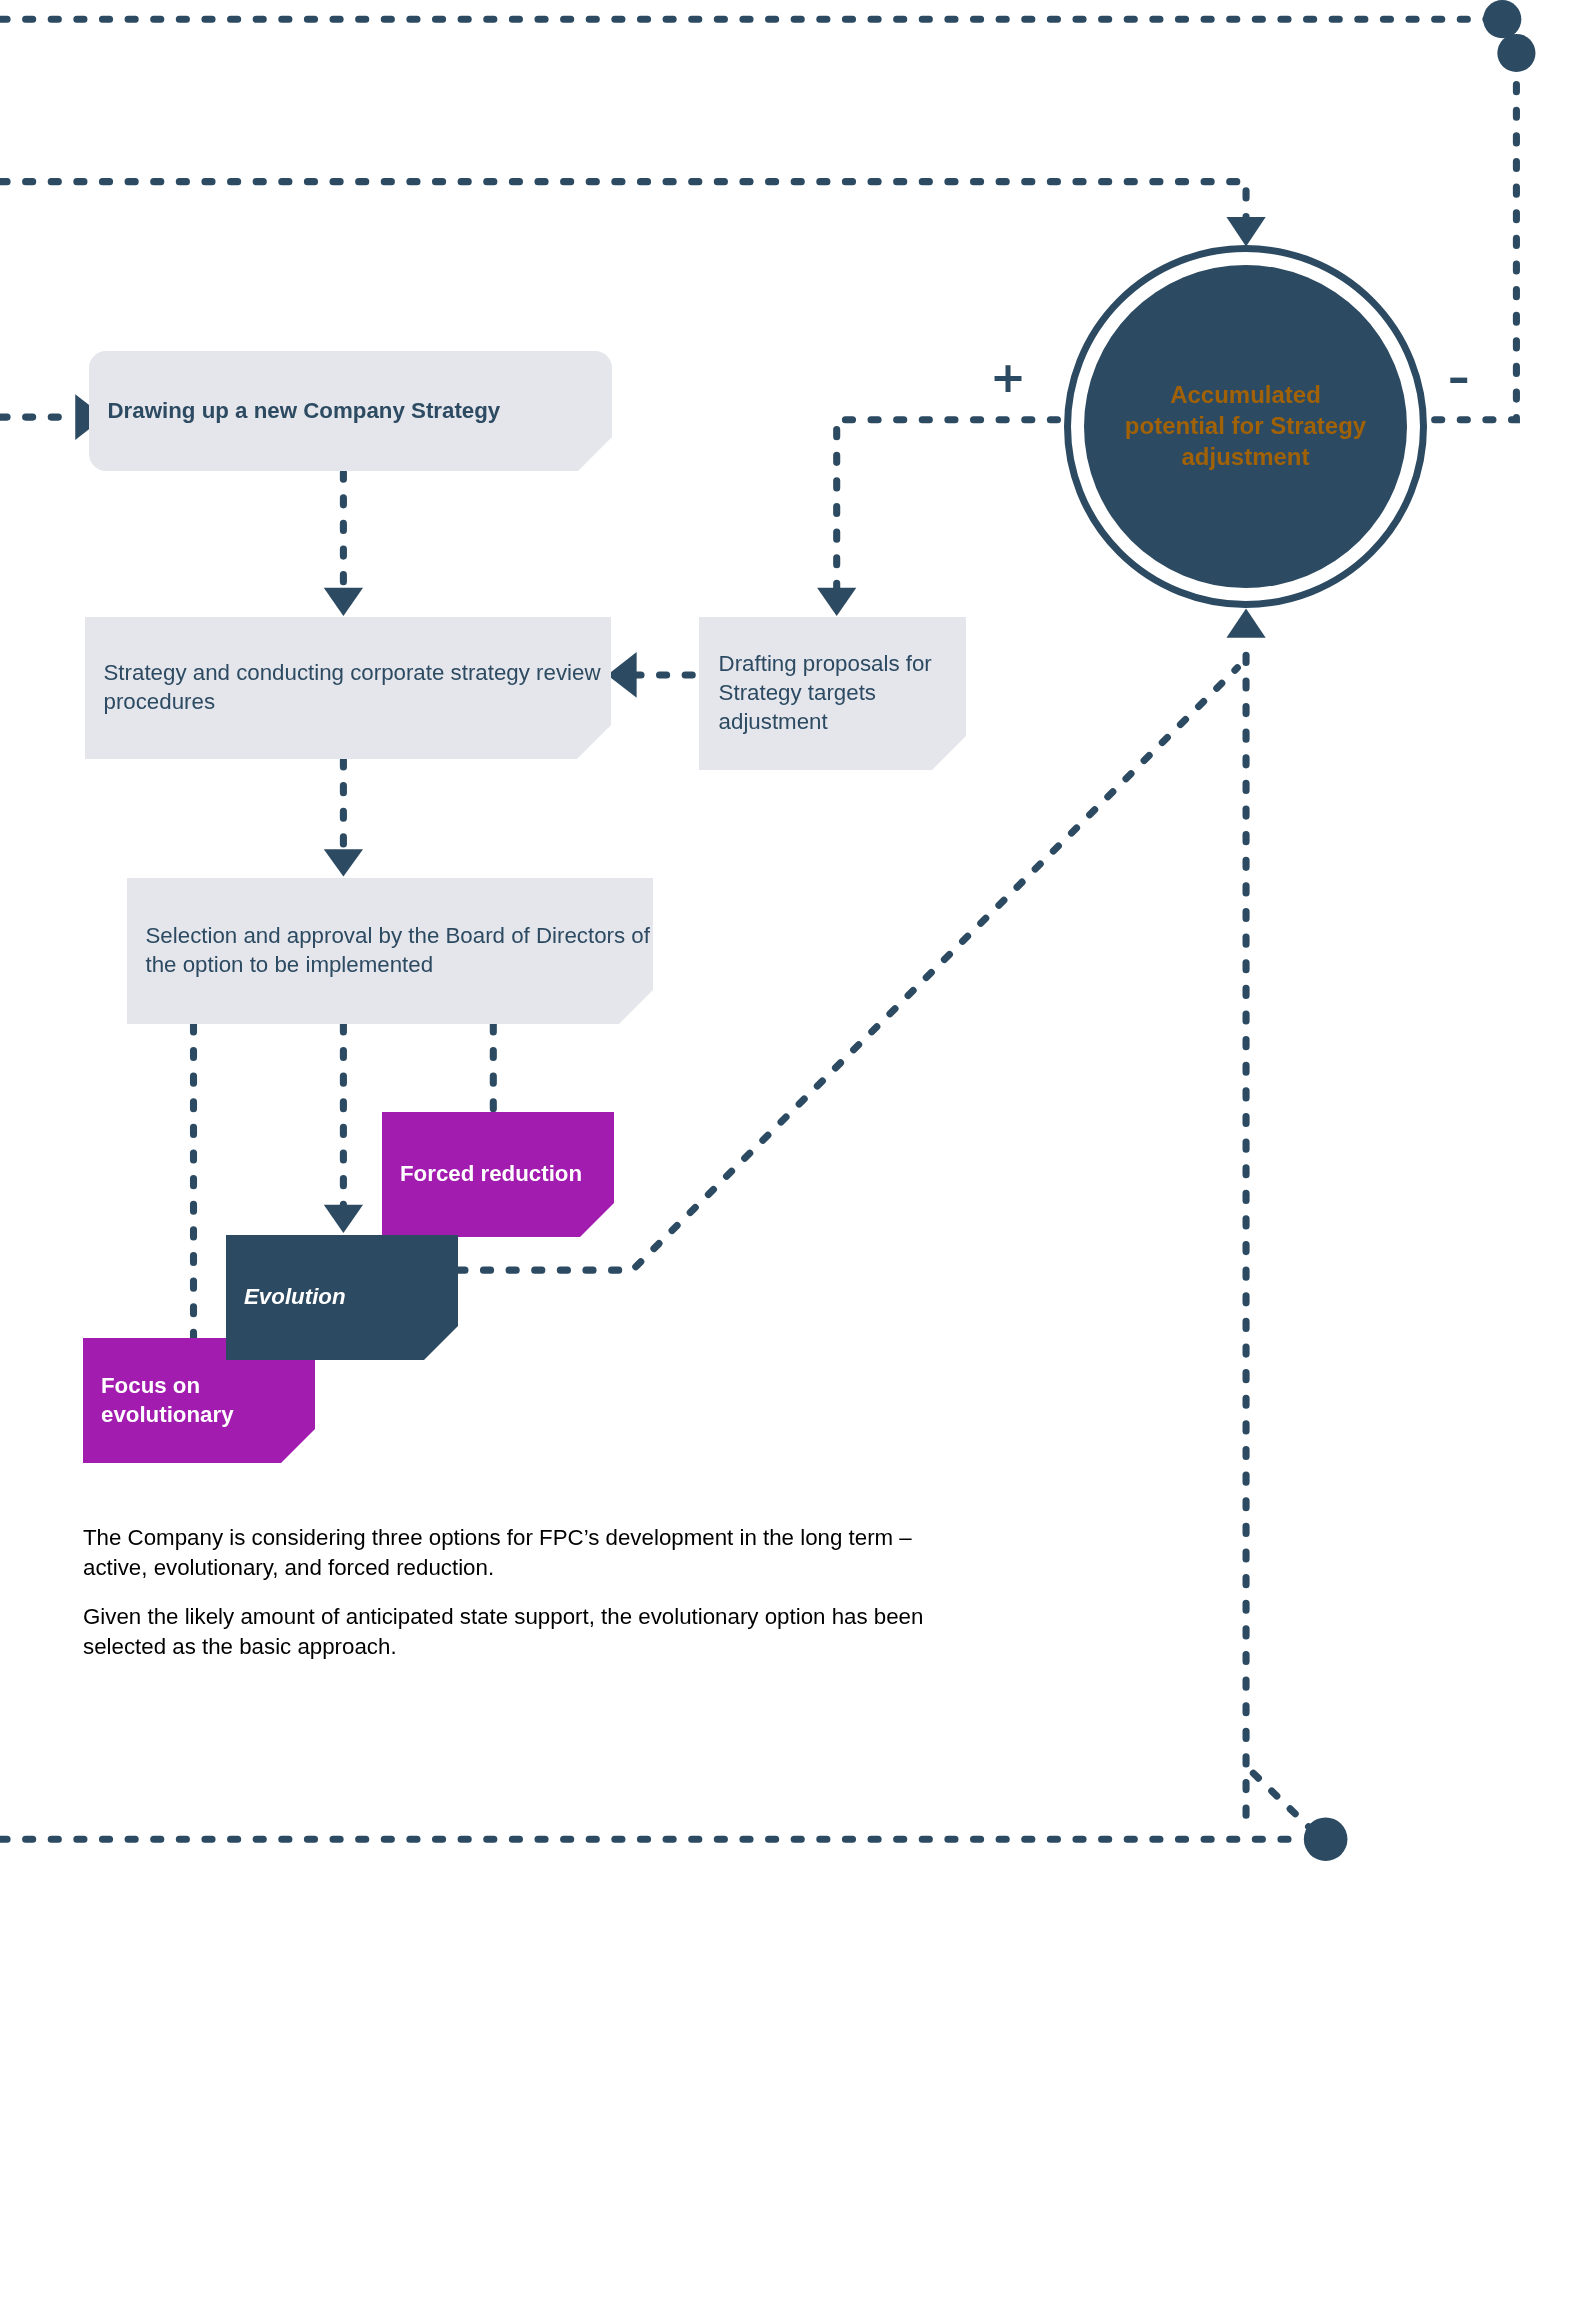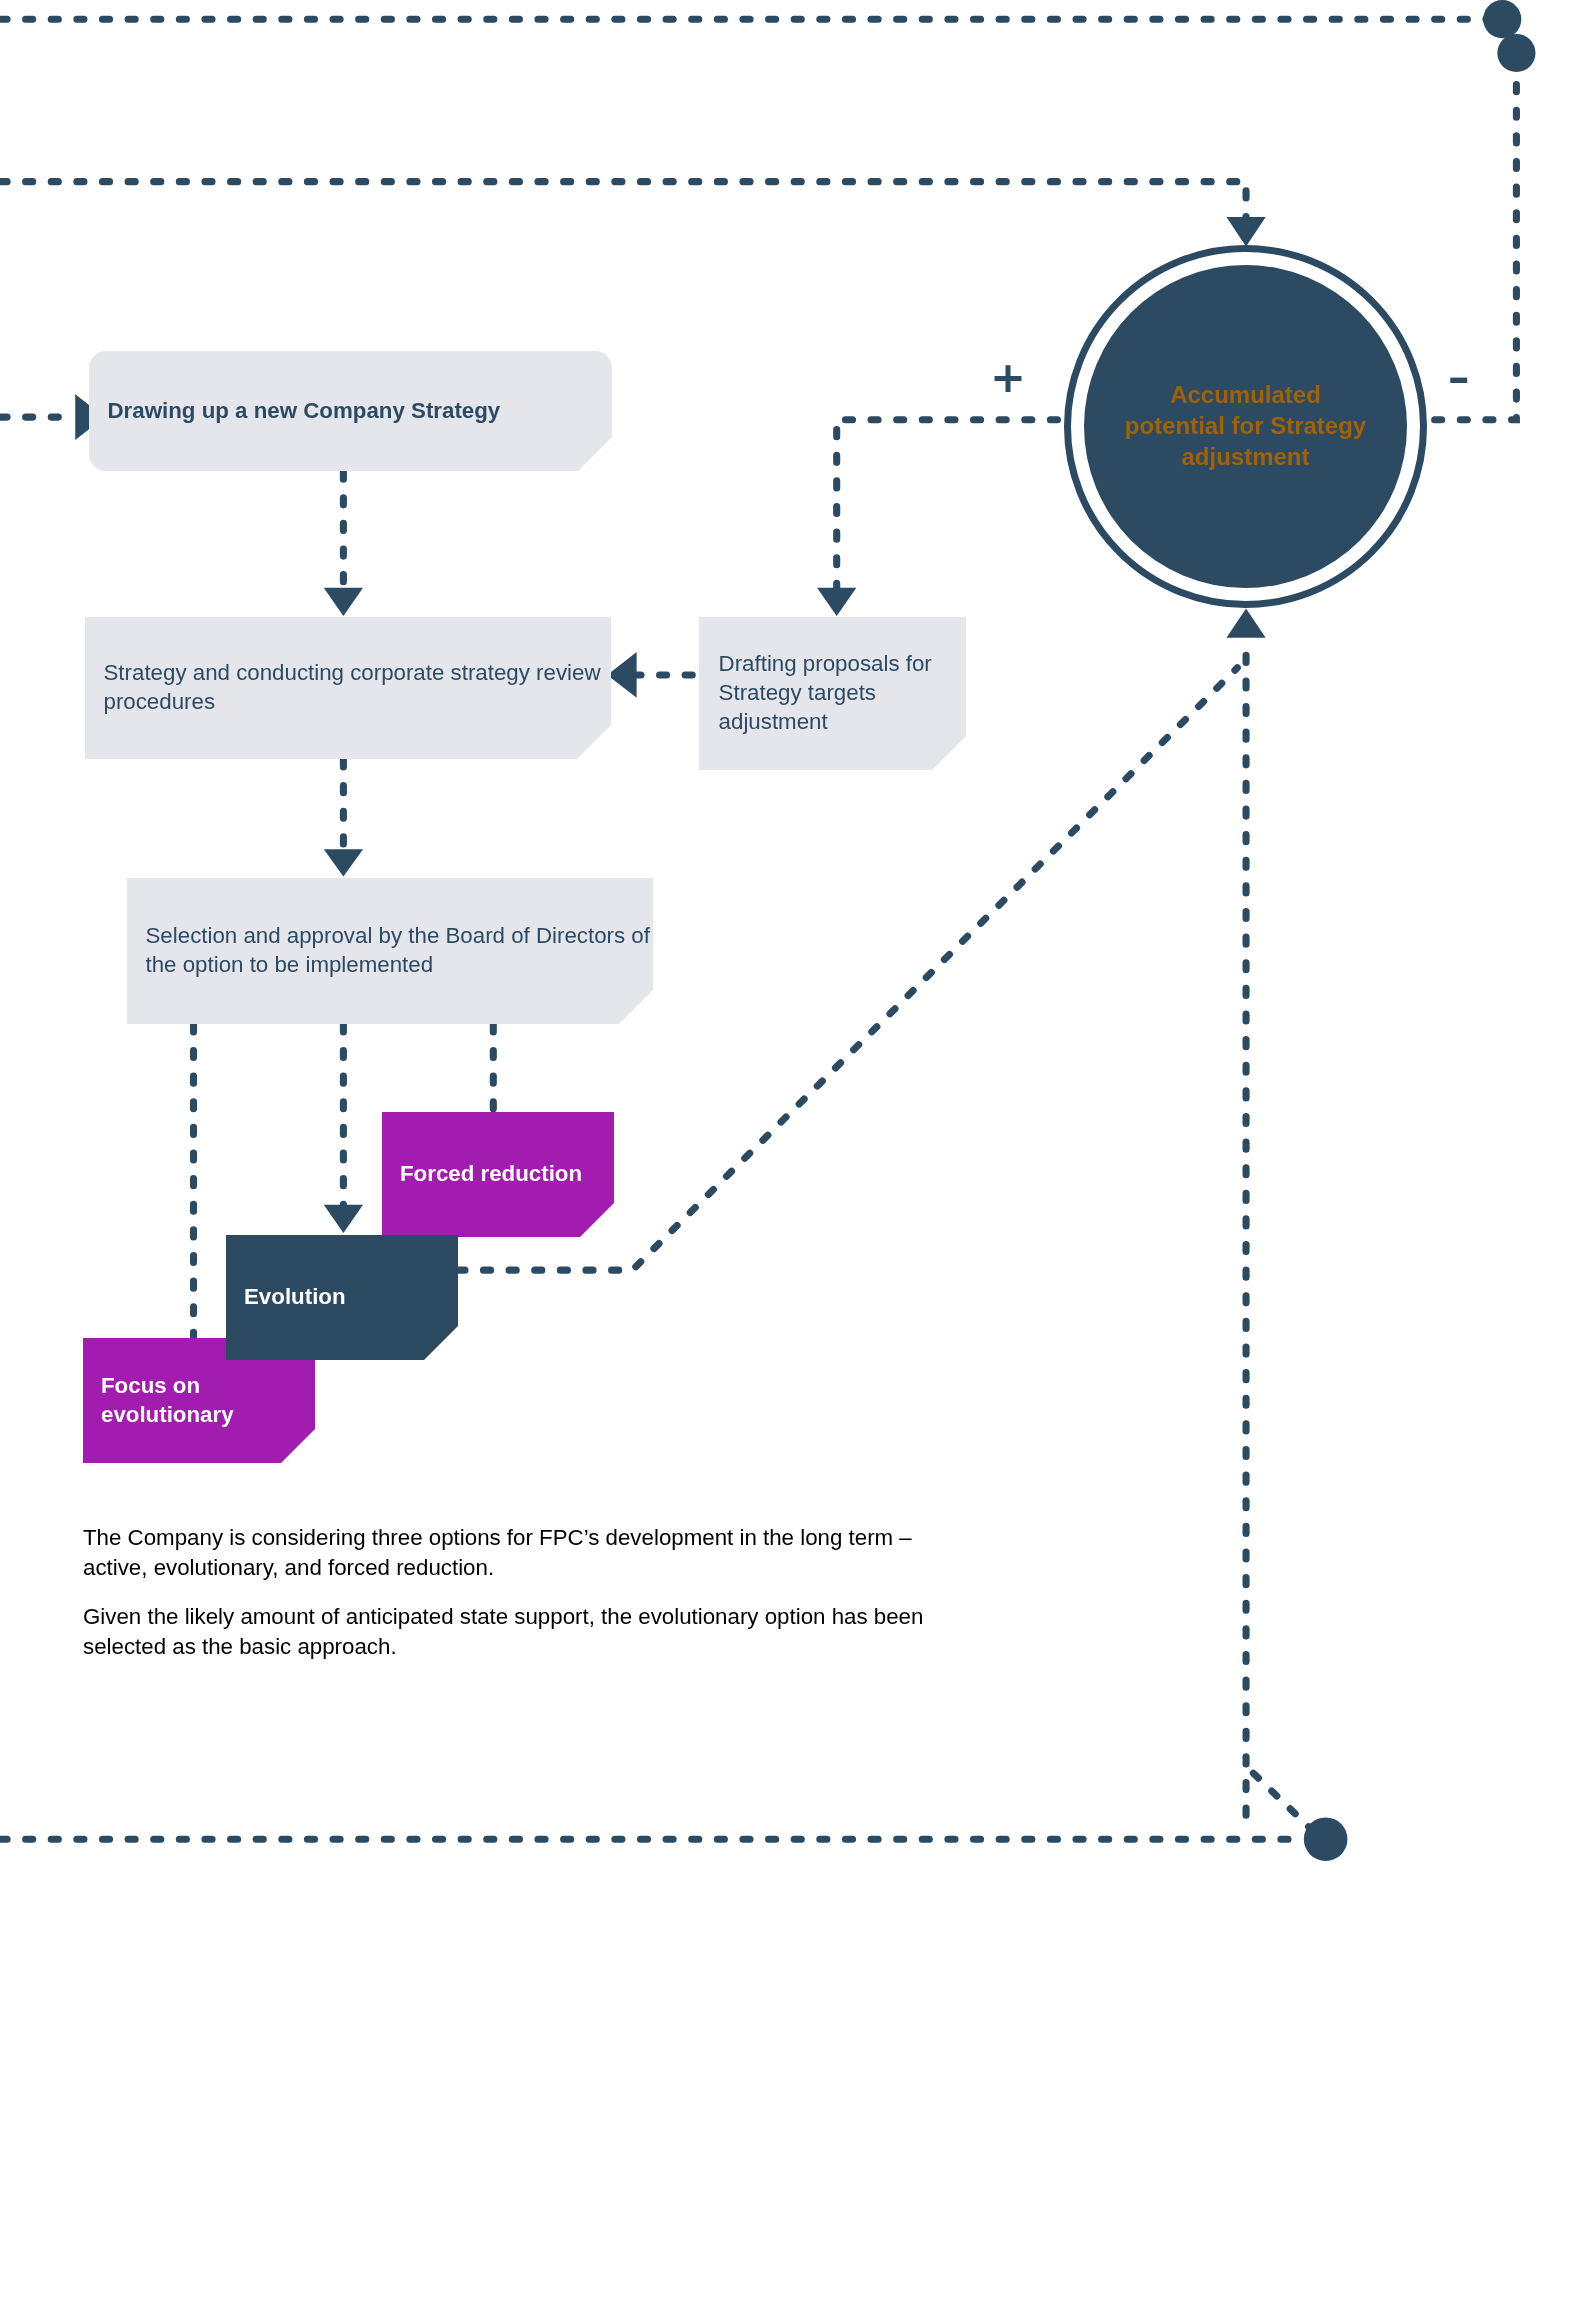--- a/index.html
+++ b/index.html
@@ -63,20 +63,21 @@
     left: 382px; top: 1112px; width: 232px; height: 125px;
     padding: 0 0 0 18px;
     font-size: 22.3px; line-height: 1.26;
     z-index: 2;
   }
   #node-evolution {
     left: 226px; top: 1235px; width: 232px; height: 125px;
     padding: 0 9px 0 18px;
     font-size: 22.3px; line-height: 1.26;
     z-index: 4;
+    font-style: italic;
   }
   #node-focus {
     left: 83px; top: 1338px; width: 232px; height: 125px;
     padding: 0 0 0 18px;
     font-size: 22.3px; line-height: 1.26;
     z-index: 1;
   }
 
   
   #hub {

